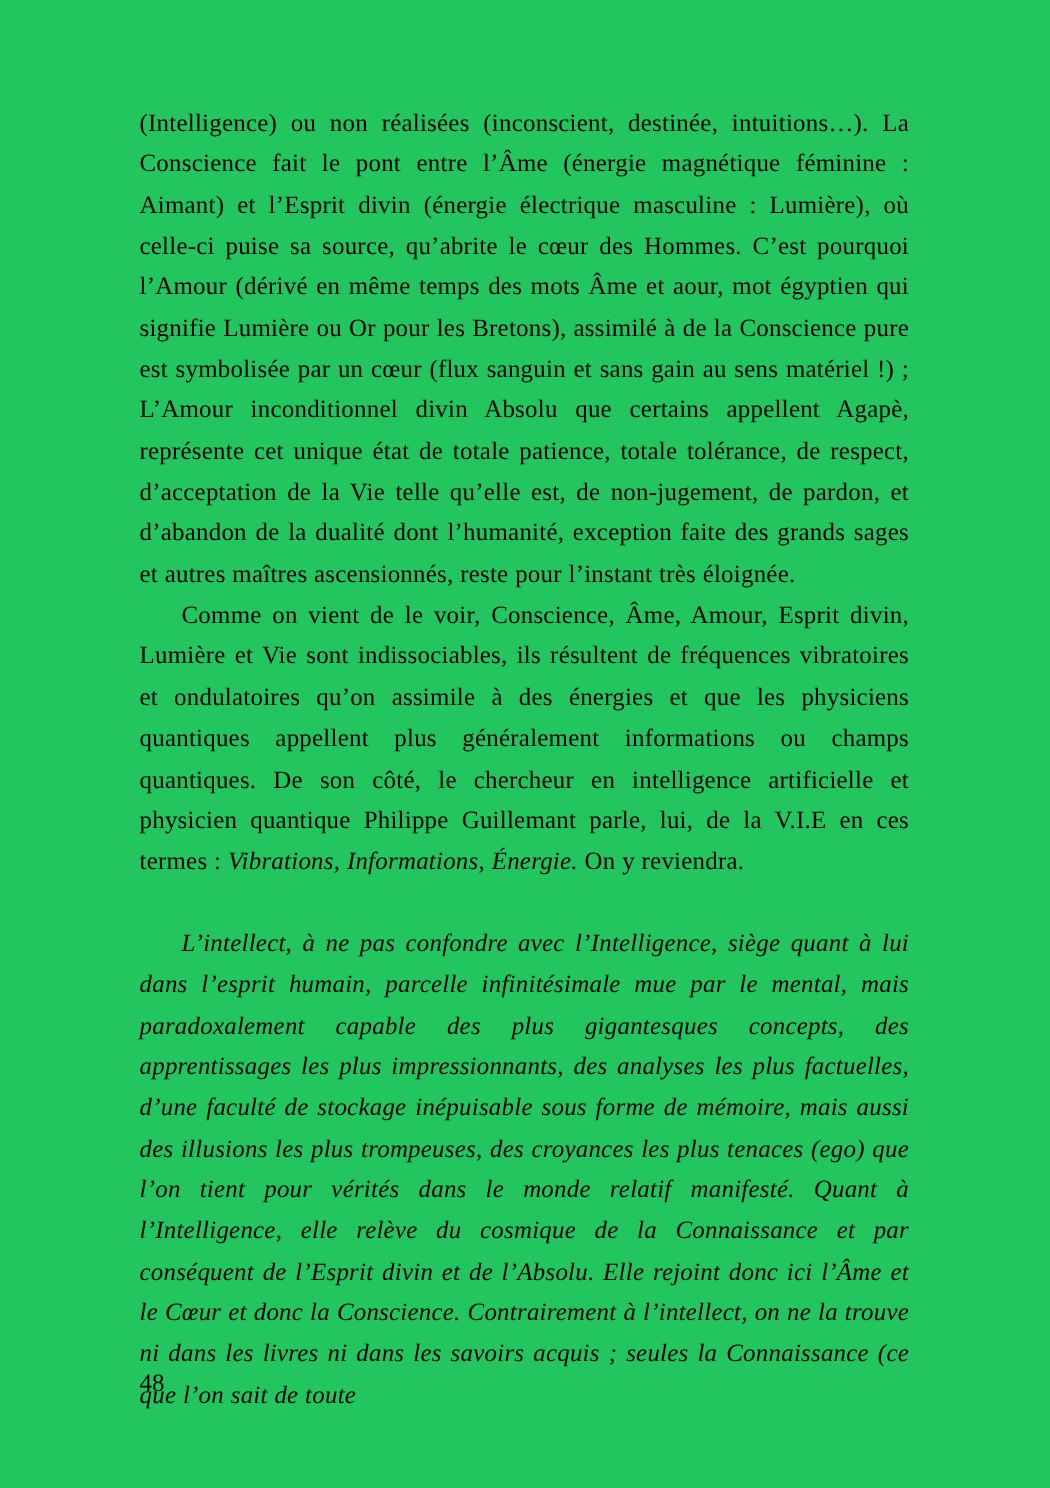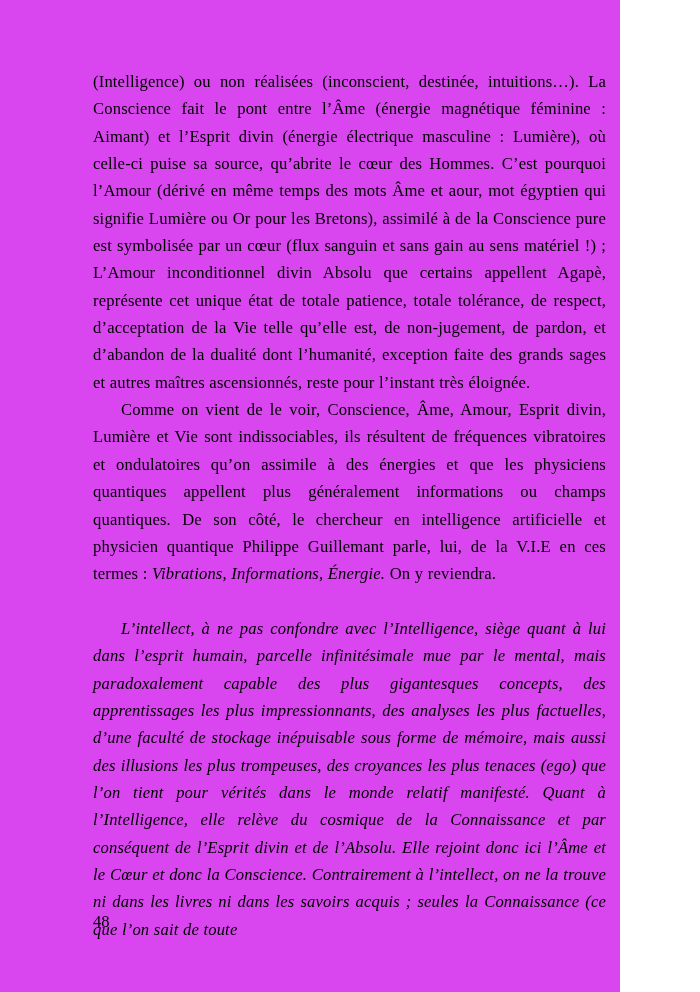--- a/index.html
+++ b/index.html
@@ -14,23 +14,23 @@
     position: relative;
     overflow: hidden;
     font-family: "Liberation Serif", "DejaVu Serif", serif;
     color: #000000;
     -webkit-font-smoothing: antialiased;
   }
   .page {
     position: absolute;
     left: 0;
     top: 0;
-    width: 620px;
+    width: 700px;
     height: 992px;
-    background: #d946ef;
+    background: #22c55e;
   }
   .text-block {
     position: absolute;
     left: 93px;
     top: 68px;
     width: 513px;
   }
   p.para {
     margin: 0;
     font-size: 16.6px;

